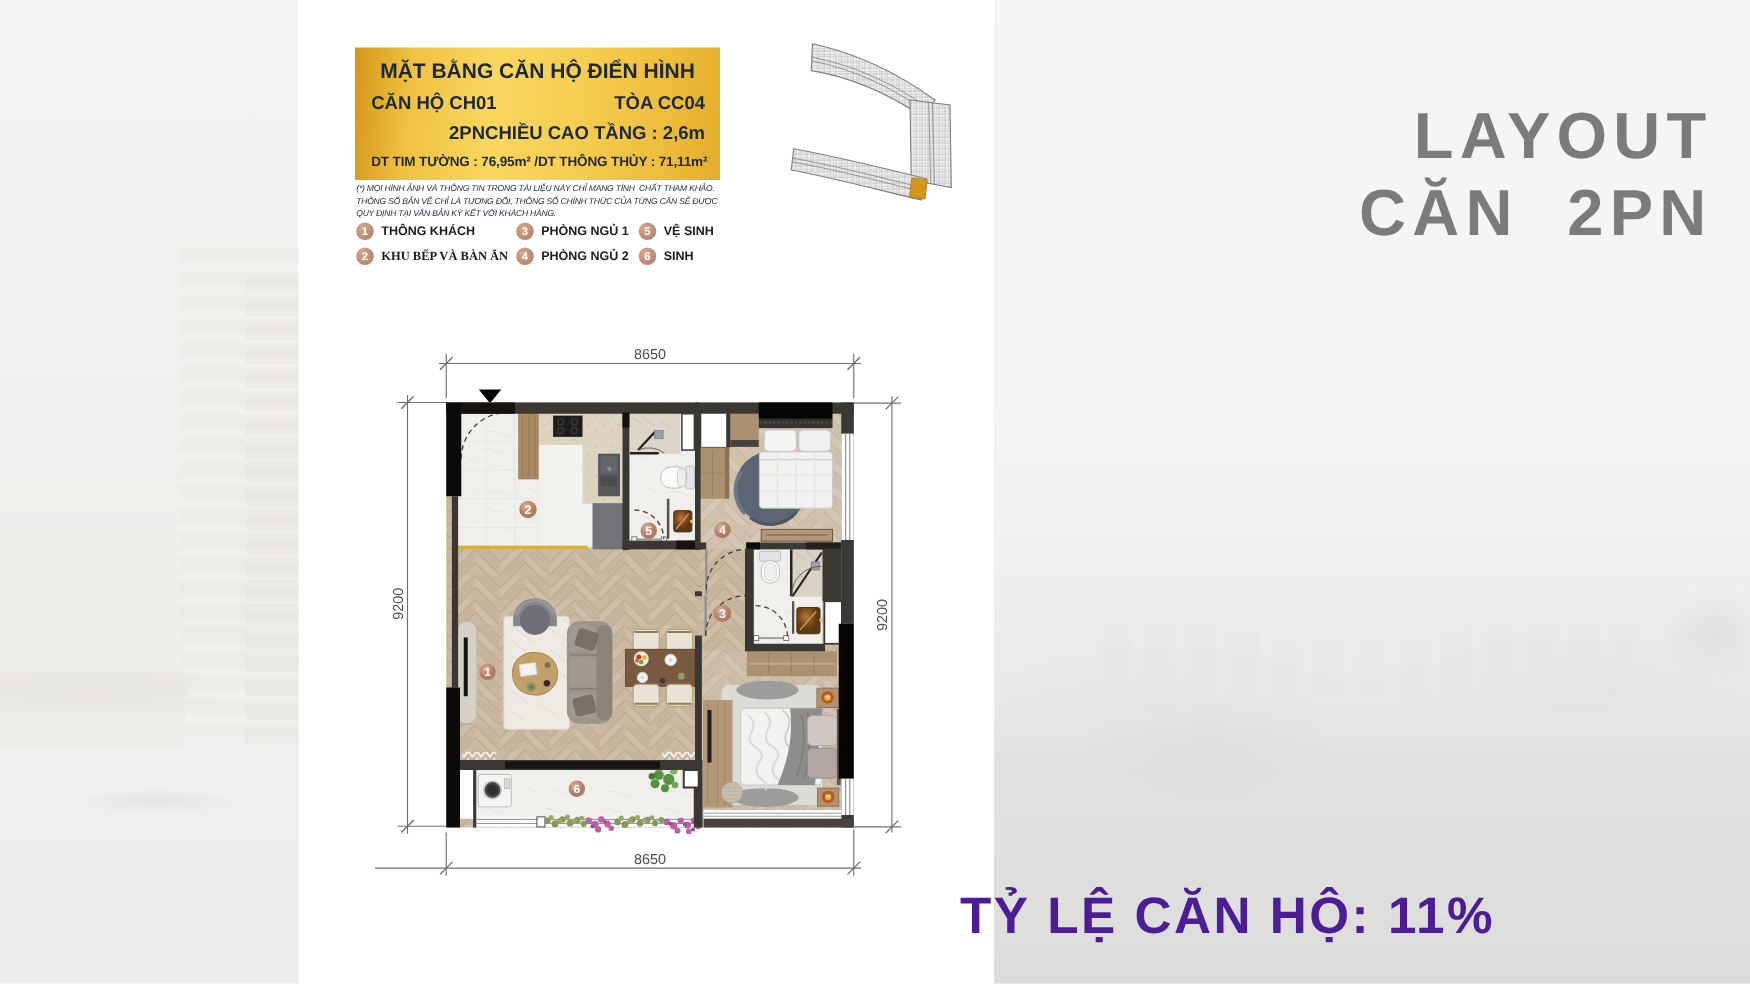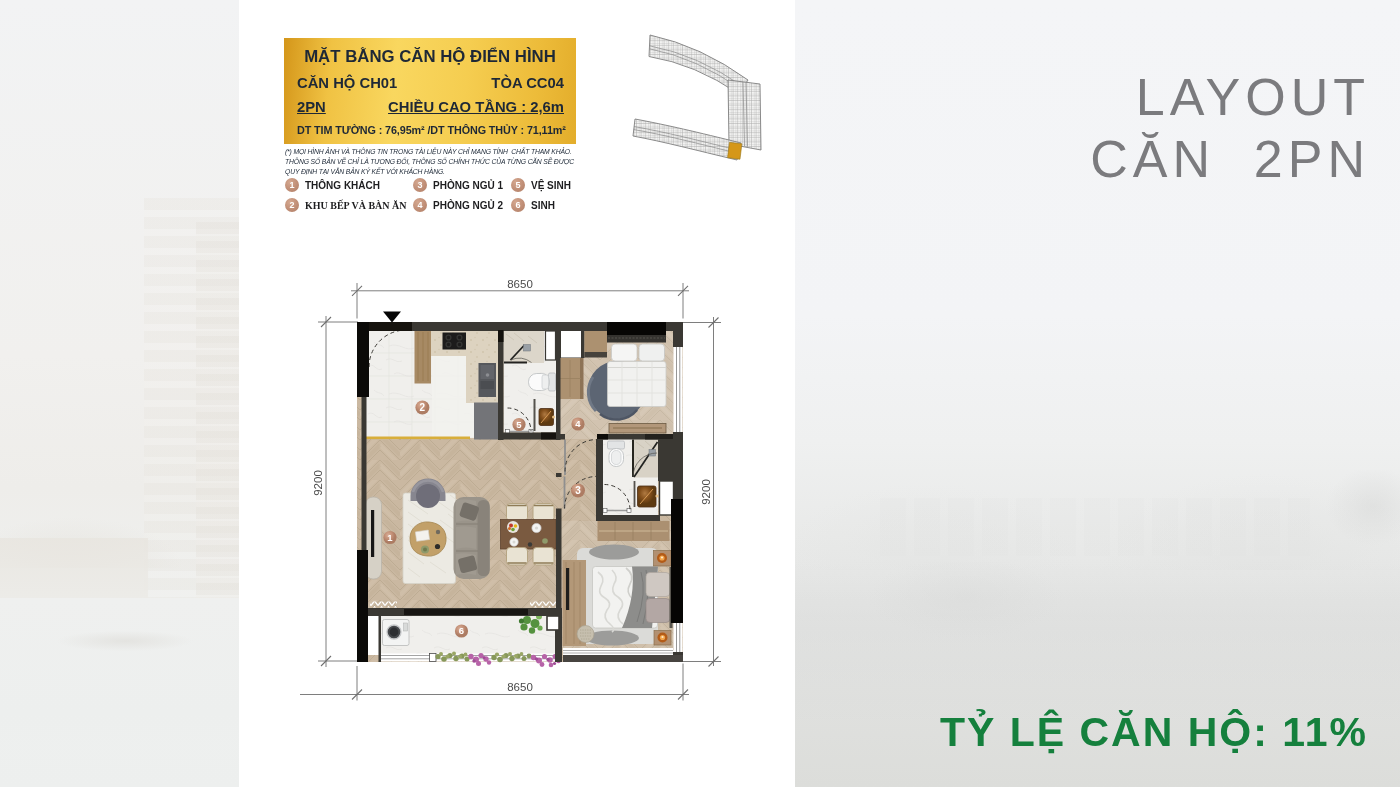--- a/index.html
+++ b/index.html
@@ -40,21 +40,21 @@
 
 <div class="abs" id="gold-box" style="left:284px;top:38px;width:292px;height:106px;background:linear-gradient(95deg,#d4961a 0%,#f0c243 16%,#f9d75f 38%,#f5cd50 62%,#edbc3a 85%,#e3ad2b 100%);color:#1e2836;">
 
   <div class="abs" style="left:0;top:9px;width:292px;text-align:center;font-size:16.8px;font-weight:bold;letter-spacing:0px;white-space:nowrap;">MẶT BẰNG CĂN HỘ ĐIỂN HÌNH</div>
 
   <div class="abs" style="left:13px;top:37px;width:267px;display:flex;justify-content:space-between;font-size:14.8px;font-weight:bold;white-space:nowrap;">
     <span>CĂN HỘ CH01</span>
       <span>TÒA CC04</span>
   </div>
 
-  <div class="abs" style="left:13px;top:61px;width:267px;display:flex;justify-content:space-between;font-size:14.8px;font-weight:bold;white-space:nowrap;text-decoration:underline;">
+  <div class="abs" style="left:13px;top:61px;width:267px;display:flex;justify-content:flex-end;font-size:14.8px;font-weight:bold;white-space:nowrap;">
     <span>2PN</span>
       <span>CHIỀU CAO TẦNG : 2,6m</span>
   </div>
 
   <div class="abs" style="left:13px;top:86px;width:267px;font-size:10.8px;font-weight:bold;white-space:nowrap;letter-spacing:-0.1px;">DT TIM TƯỜNG : 76,95m² /DT THÔNG THỦY : 71,11m²</div>
 </div>
 
 <div class="abs" id="disclaimer" style="left:285px;top:147px;width:330px;font-size:6.8px;font-style:italic;font-weight:normal;color:#232e3c;line-height:9.8px;letter-spacing:-0.15px;white-space:nowrap;">
 (*) MỌI HÌNH ẢNH VÀ THÔNG TIN TRONG TÀI LIỆU NÀY CHỈ MANG TÍNH&nbsp; CHẤT THAM KHẢO.<br>
 THÔNG SỐ BẢN VẼ CHỈ LÀ TƯƠNG ĐỐI, THÔNG SỐ CHÍNH THỨC CỦA TỪNG CĂN SẼ ĐƯỢC<br>
@@ -599,15 +599,15 @@
       <circle cx="519" cy="424.5" r="6.6" fill="url(#numc)"></circle>
       <text x="519" y="427.8" font-size="9.5" font-weight="bold" fill="#fff" text-anchor="middle">5</text>
     </g>
 
 <g>
       <circle cx="461.5" cy="631" r="6.6" fill="url(#numc)"></circle>
       <text x="461.5" y="634.3" font-size="9.5" font-weight="bold" fill="#fff" text-anchor="middle">6</text>
     </g>
 </svg>
 
-<div class="abs" id="layout-title" style="right:30px;top:66px;width:400px;text-align:right;color:#7b7b7e;font-weight:normal;font-size:52px;letter-spacing:5px;line-height:62px;">LAYOUT<br>CĂN&nbsp; 2PN</div>
-
-<div class="abs" id="ratio-text" style="right:32px;top:709px;width:600px;text-align:right;color:#15803d;font-weight:bold;font-size:41px;letter-spacing:2px;">TỶ LỆ CĂN HỘ: 11%</div>
+<div class="abs" id="layout-title" style="right:30px;top:78px;width:400px;text-align:right;color:#7b7b7e;font-weight:bold;font-size:52px;letter-spacing:5px;line-height:62px;">LAYOUT<br>CĂN&nbsp; 2PN</div>
+
+<div class="abs" id="ratio-text" style="right:32px;top:709px;width:600px;color:#4c1d95;font-weight:bold;font-size:41px;letter-spacing:2px;">TỶ LỆ CĂN HỘ: 11%</div>
 
 </body></html>

